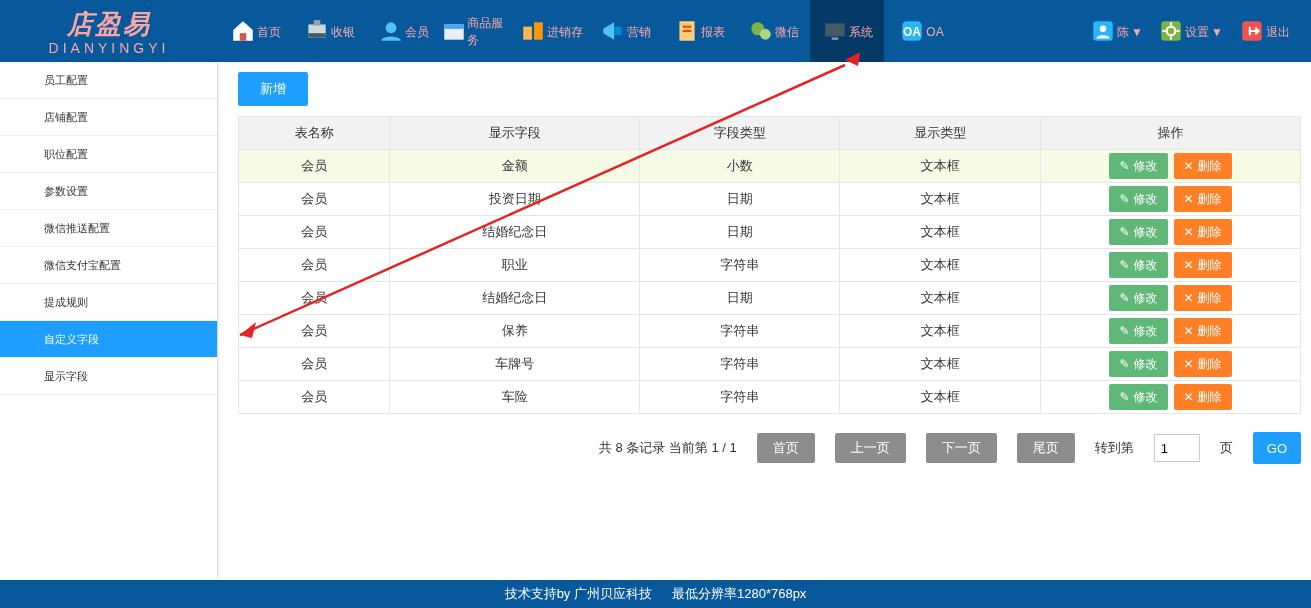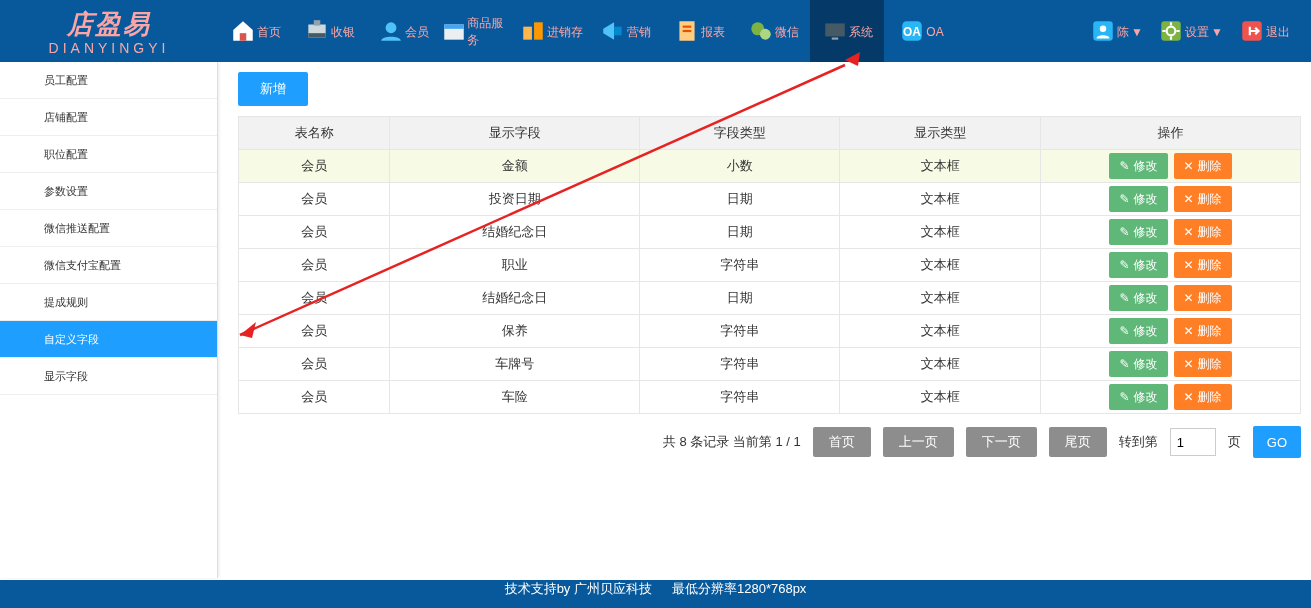--- a/index.html
+++ b/index.html
@@ -32,24 +32,24 @@
 .btn-gray { background: #8d8d8d; }
 .btn-go { background: #1e9fff; height: 30px; padding: 16px 14px; }
 
 table { width: 100%; border-collapse: collapse; padding-left: 32px; }
 th, td { border: 1px solid #e6e6e6; text-align: center; height: 33px; font-size: 13px; font-weight: normal; }
 thead th { background: #f2f2f2; }
 tbody tr.hl td { background: #f7fbe6; }
 .ops { display: flex; gap: 6px; justify-content: center; }
 .ops .ico2 { margin-right: 4px; font-size: 12px; }
 
-.pager { display: flex; align-items: center; justify-content: flex-end; gap: 12px; margin-top: 12px; font-size: 13px; }
+.pager { display: flex; align-items: center; justify-content: flex-end; gap: 20px; margin-top: 18px; font-size: 13px; }
 .pager input { width: 46px; height: 28px; border: 1px solid #ccc; padding: 0 6px; font-size: 13px; }
 
-.footer { position: absolute; left: 0; right: 0; bottom: 0; height: 28px; background: #08599c; color: #fff; display: flex; align-items: flex-start; justify-content: center; font-size: 13px; gap: 20px; }
+.footer { position: absolute; left: 0; right: 0; bottom: 0; height: 28px; background: #08599c; color: #fff; display: flex; align-items: center; justify-content: center; font-size: 13px; gap: 20px; }
 
 .arrow-overlay { position: absolute; left: 0; top: 0; pointer-events: none; }
 
 .caret { font-size: 8px; margin-left: 2px; }
 
 
 svg { display: block; }
 </style>
 </head>
 <body>

